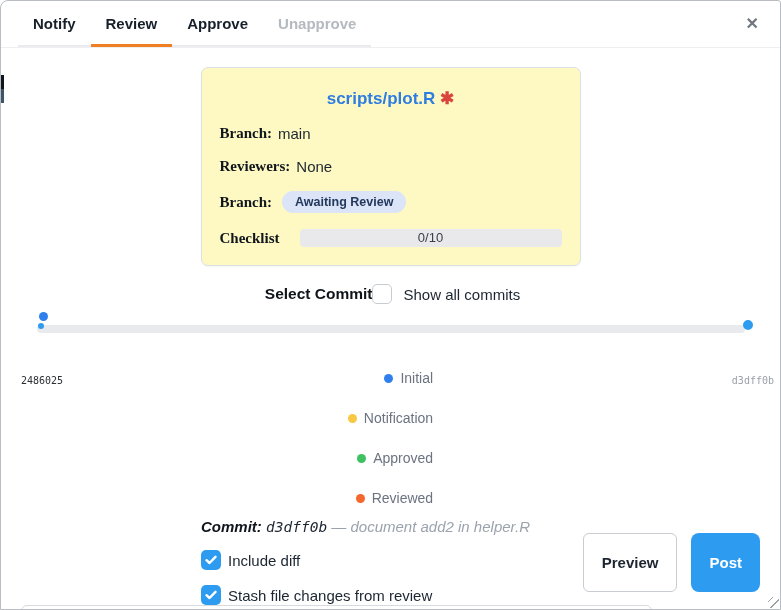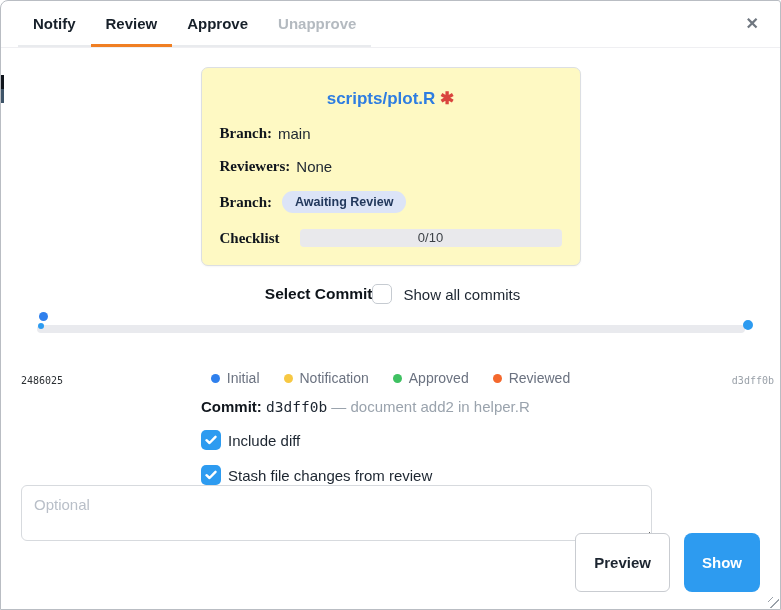--- a/index.html
+++ b/index.html
@@ -37,26 +37,26 @@
 
   .slider-zone { position:relative; height:48px; margin-top:4px; }
   .commit-marker-dot { position:absolute; left:38px; top:4px; width:9px; height:9px; border-radius:50%; background:#2f80ed; }
   .slider-track { position:absolute; left:36px; right:35px; top:17px; height:8px; background:#e9eaee; border-radius:4px; cursor:pointer; }
   .slider-handle-small { position:absolute; left:37px; top:15px; width:6px; height:6px; border:3px solid #2d9bf0; background:#fff; border-radius:50%; cursor:grab; }
   .slider-handle-large { position:absolute; right:27px; top:12px; width:8px; height:8px; border:5px solid #2d9bf0; background:#fff; border-radius:50%; cursor:grab; }
   .slider-labels { position:absolute; left:20px; right:6px; top:31px; display:flex; justify-content:space-between; font-family:"DejaVu Sans Mono", monospace; font-size:10px;margin-top:36px; }
   .slider-label-start { color:#2b2f33; }
   .slider-label-end { color:#9aa1a9; }
 
-  .legend { display:flex; align-items:flex-end; gap:24px; width:fit-content; margin:14px auto 0; font-size:14px; color:#6b7280; }
+  .legend { display:flex; align-items:flex-end; gap:24px; width:fit-content; margin:14px auto 0; font-size:14px; color:#6b7280;flex-direction:column; }
   .legend-item { display:flex; align-items:center; gap:7px; }
   .lg-dot { width:9px; height:9px; border-radius:50%; }
   .lg-blue { background:#2f80ed; } .lg-yellow { background:#f7c843; } .lg-green { background:#3fc162; } .lg-orange { background:#f4682d; }
 
-  .commit-line { margin:12px 0 0 200px; font-size:15px; }
+  .commit-line { margin:12px 0 0 200px; font-size:15px;font-style:italic; }
   .commit-line b { color:#10161d; }
   .commit-hash { font-family:"DejaVu Sans Mono", monospace; font-size:14.5px; color:#1c2530; }
   .commit-message { color:#9aa3ad; }
 
   .option-row { display:flex; align-items:center; gap:7px; margin:15px 0 0 200px; font-size:15px; }
 
   
   .comment-label { margin:20px 0 6px 20px; font-size:15px; color:#15191e; }
   .comment-box { display:block; width:631px; height:56px; margin:0 20px; border:1px solid #d7dade; border-radius:6px; padding:10px 12px; font-family:"Liberation Sans", sans-serif; font-size:15px; color:#333; resize:both; }
   .comment-box::placeholder { color:#b9bfc8; }
@@ -168,17 +168,17 @@
           <path d="M1.5 5.2 L4.5 8 L10.5 1.8" fill="none" stroke="#fff" stroke-width="2.4" stroke-linecap="round" stroke-linejoin="round"></path>
         </svg>
     </div>
     <span>Stash file changes from review</span>
   </div>
 
   <textarea class="comment-box" placeholder="Optional" style=""></textarea>
 
   <div class="footer">
     <button class="btn btn-preview">Preview</button>
-    <button class="btn btn-post">Show</button>
+    <button class="btn btn-post">Post</button>
   </div>
 
   <div class="window-resize-grip"></div>
 </div>
 
 </body></html>

